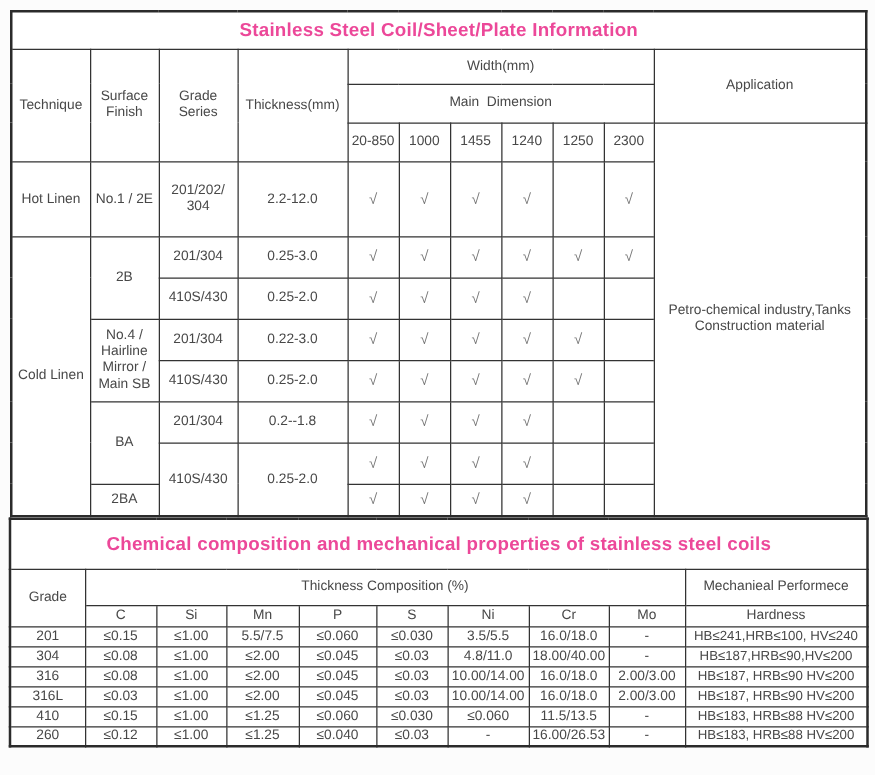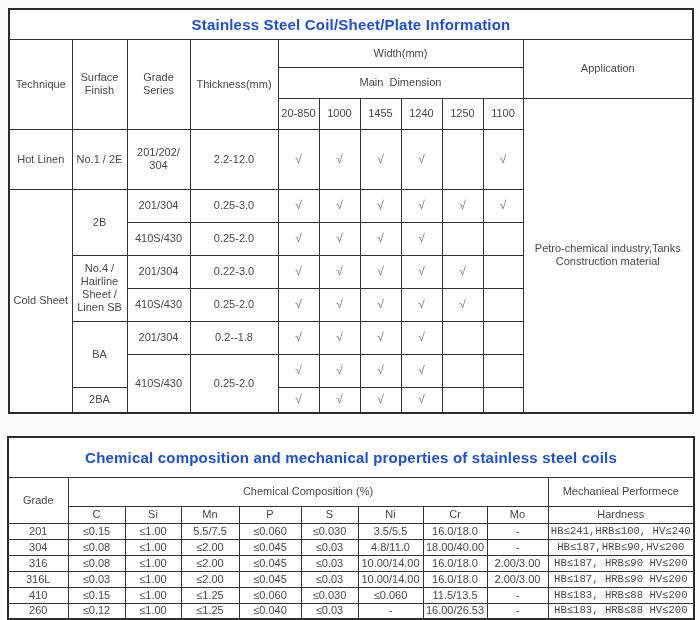--- a/index.html
+++ b/index.html
@@ -15,29 +15,29 @@
     border:2px solid #2b2b2b;
   }
   td{
     border:1px solid #333;
     text-align:center;vertical-align:middle;
     font-size:11px;line-height:13px;
     padding:1px 2px;color:#484848;
     word-wrap:break-word;
   }
   td.title{
-    font-weight:bold;color:#1d4ed8;
+    font-weight:bold;color:#ec4899;
     font-size:15px;letter-spacing:.2px;
   }
   td.chk{color:#777;font-size:12px;}
   td.pre{white-space:pre;margin-left:15px;}
   #info-table{left:8px;top:8px;width:684px;}
-  #chem-table{left:7px;top:436px;width:686px;}
+  #chem-table{left:7px;top:414px;width:686px;}
   #chem-table td{padding:0 1px;}
-  #chem-table td.hard{font-size:10.6px;font-family:Liberation Mono, monospace;}
+  #chem-table td.hard{font-size:10.6px;}
 </style>
 </head>
 <body>
 
 <table id="info-table">
   <colgroup>
     <col style="width:63px">
       <col style="width:55px">
       <col style="width:63px">
       <col style="width:88px">
@@ -63,37 +63,37 @@
   </tr>
   <tr style="height:31px">
     <td colspan="6" class="pre">Main  Dimension</td>
   </tr>
   <tr style="height:31px">
     <td>20-850</td>
     <td>1000</td>
     <td>1455</td>
     <td>1240</td>
     <td>1250</td>
-    <td>1100</td>
+    <td>2300</td>
     <td rowspan="9">Petro-chemical industry,Tanks Construction material</td>
   </tr>
   <tr style="height:60px">
     <td>Hot Linen</td>
     <td>No.1 / 2E</td>
     <td>201/202/ 304</td>
     <td>2.2-12.0</td>
     <td class="chk">√</td>
     <td class="chk">√</td>
     <td class="chk">√</td>
     <td class="chk">√</td>
     <td class="chk"></td>
     <td class="chk">√</td>
   </tr>
   <tr style="height:33px">
-    <td rowspan="7">Cold Sheet</td>
+    <td rowspan="7">Cold Linen</td>
     <td rowspan="2">2B</td>
     <td>201/304</td>
     <td>0.25-3.0</td>
     <td class="chk">√</td>
     <td class="chk">√</td>
     <td class="chk">√</td>
     <td class="chk">√</td>
     <td class="chk">√</td>
     <td class="chk">√</td>
   </tr>
@@ -101,21 +101,21 @@
     <td>410S/430</td>
     <td>0.25-2.0</td>
     <td class="chk">√</td>
     <td class="chk">√</td>
     <td class="chk">√</td>
     <td class="chk">√</td>
     <td class="chk"></td>
     <td class="chk"></td>
   </tr>
   <tr style="height:33px">
-    <td rowspan="2">No.4 / Hairline Sheet / Linen SB</td>
+    <td rowspan="2">No.4 / Hairline Mirror / Main SB</td>
     <td>201/304</td>
     <td>0.22-3.0</td>
     <td class="chk">√</td>
     <td class="chk">√</td>
     <td class="chk">√</td>
     <td class="chk">√</td>
     <td class="chk">√</td>
     <td class="chk"></td>
   </tr>
   <tr style="height:33px">
@@ -173,21 +173,21 @@
       <col style="width:64px">
       <col style="width:61px">
       <col style="width:146px">
   </colgroup>
   <tbody>
       <tr style="height:40px">
     <td colspan="10" class="title">Chemical composition and mechanical properties of stainless steel coils</td>
   </tr>
   <tr style="height:29px">
     <td rowspan="2">Grade</td>
-    <td colspan="8">Chemical Composition (%)</td>
+    <td colspan="8">Thickness Composition (%)</td>
     <td>Mechanieal Performece</td>
   </tr>
   <tr style="height:17px">
     <td>C</td>
     <td>Si</td>
     <td>Mn</td>
     <td>P</td>
     <td>S</td>
     <td>Ni</td>
     <td>Cr</td>

